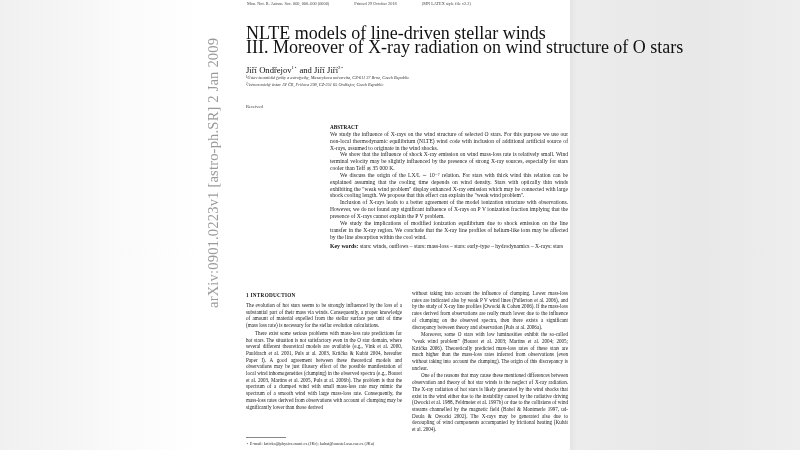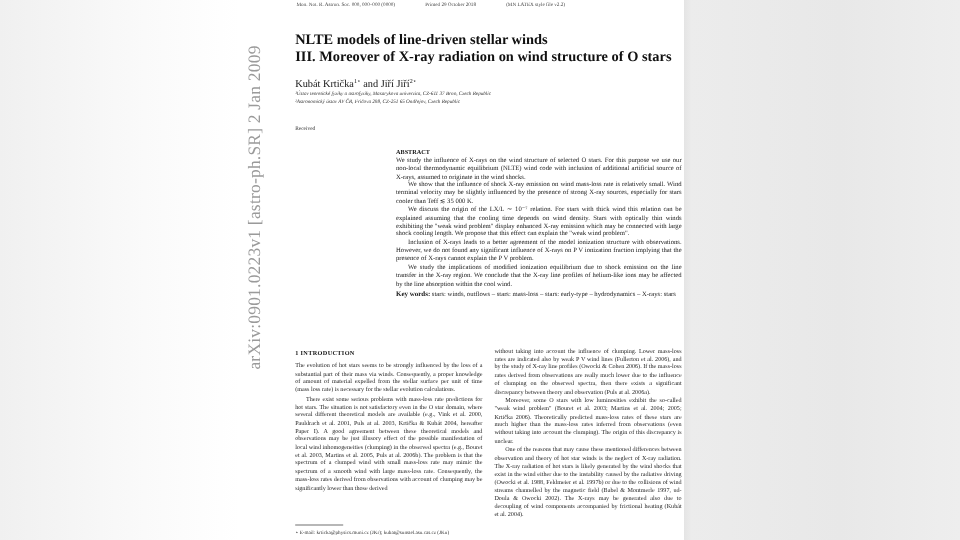--- a/index.html
+++ b/index.html
@@ -14,21 +14,21 @@
   }
   .shadow-right {
     position:absolute; left:570px; top:0; width:6px; height:450px;
     background:linear-gradient(90deg, rgba(0,0,0,0.06), rgba(0,0,0,0));
   }
   .header-line {
     position:absolute; left:247px; top:1px; font-size:4.3px; color:#444; white-space:nowrap;
   }
   .header-line span { margin-right:24px; }
   .title {
-    position:absolute; left:246px; top:26px; font-weight:bold; font-size:12px; line-height:14px; color:#111; white-space:nowrap;
+    position:absolute; left:246px; top:26px; font-weight:normal; font-size:18px; line-height:14px; color:#111; white-space:nowrap;
   }
   .authors {
     position:absolute; left:246px; top:64px; font-size:8.6px; color:#111; white-space:nowrap;
   }
   .authors sup { font-size:5px; }
   .affil {
     position:absolute; left:246px; font-size:4.3px; font-style:italic; color:#333; white-space:nowrap;
   }
   .received {
     position:absolute; left:246px; top:104px; font-size:4.5px; color:#333;
@@ -72,21 +72,21 @@
   <span>Printed 29 October 2018</span>
   <span>(MN LATEX style file v2.2)</span>
 </div>
 
 <div class="title">
   <div>NLTE models of line-driven stellar winds</div>
   <div>III. Moreover of X-ray radiation on wind structure of O stars</div>
 </div>
 
 <div class="authors">
-  <span>Kubát Krtička</span><sup>1⋆</sup><span> and </span><span>Jiří Jiří</span><sup>2⋆</sup>
+  <span>Jiří Ondřejov</span><sup>1⋆</sup><span> and </span><span>Jiří Jiří</span><sup>2⋆</sup>
 </div>
 <div class="affil" style="top:75px;">¹Ústav teoretické fyziky a astrofyziky, Masarykova univerzita, CZ-611 37 Brno, Czech Republic</div>
 <div class="affil" style="top:82px;">²Astronomický ústav AV ČR, Fričova 298, CZ-251 65 Ondřejov, Czech Republic</div>
 
 <div class="received">Received</div>
 
 <div class="arxiv-stamp">arXiv:0901.0223v1  [astro-ph.SR]  2 Jan 2009</div>
 
 <div class="abstract">
   <div class="head">ABSTRACT</div>

